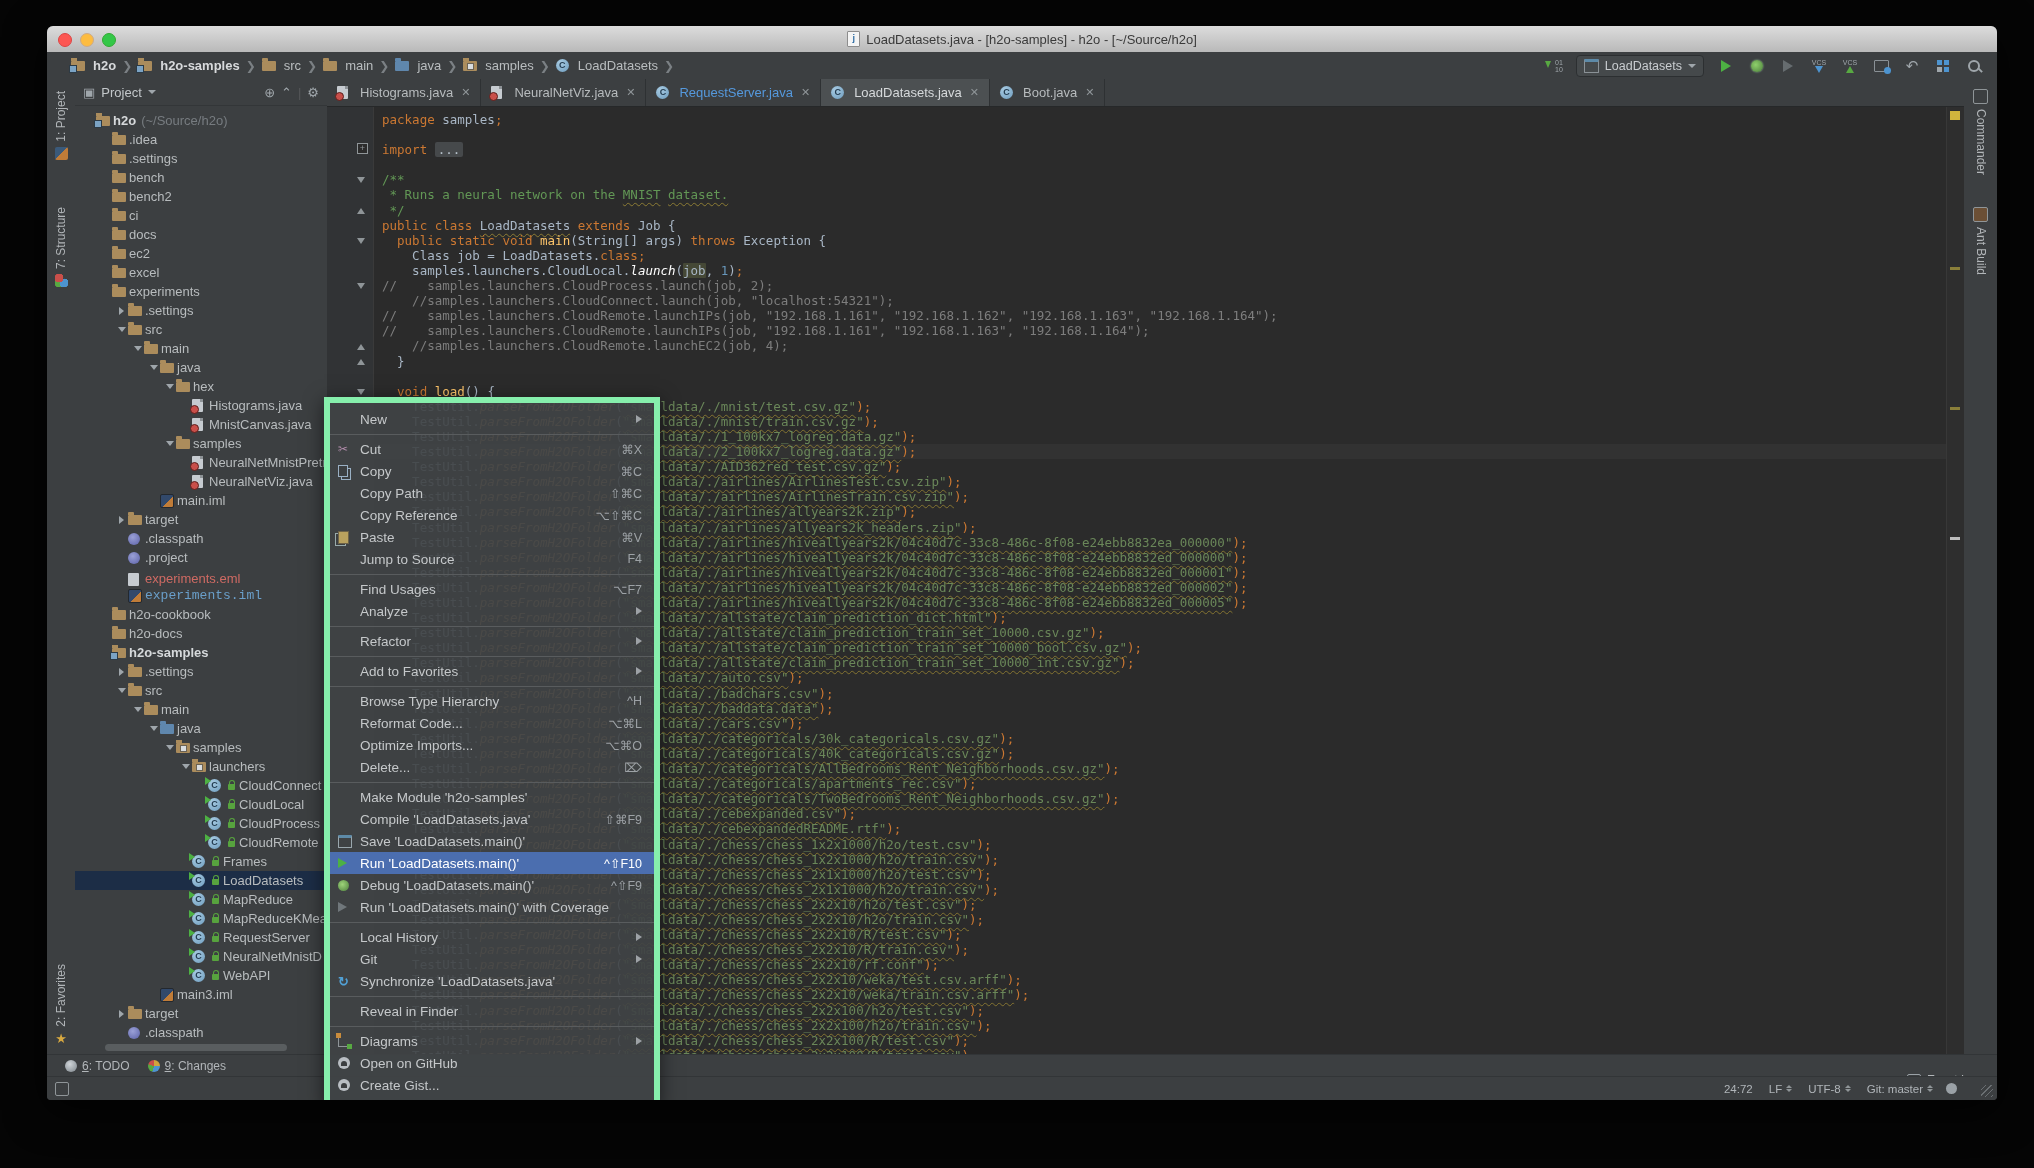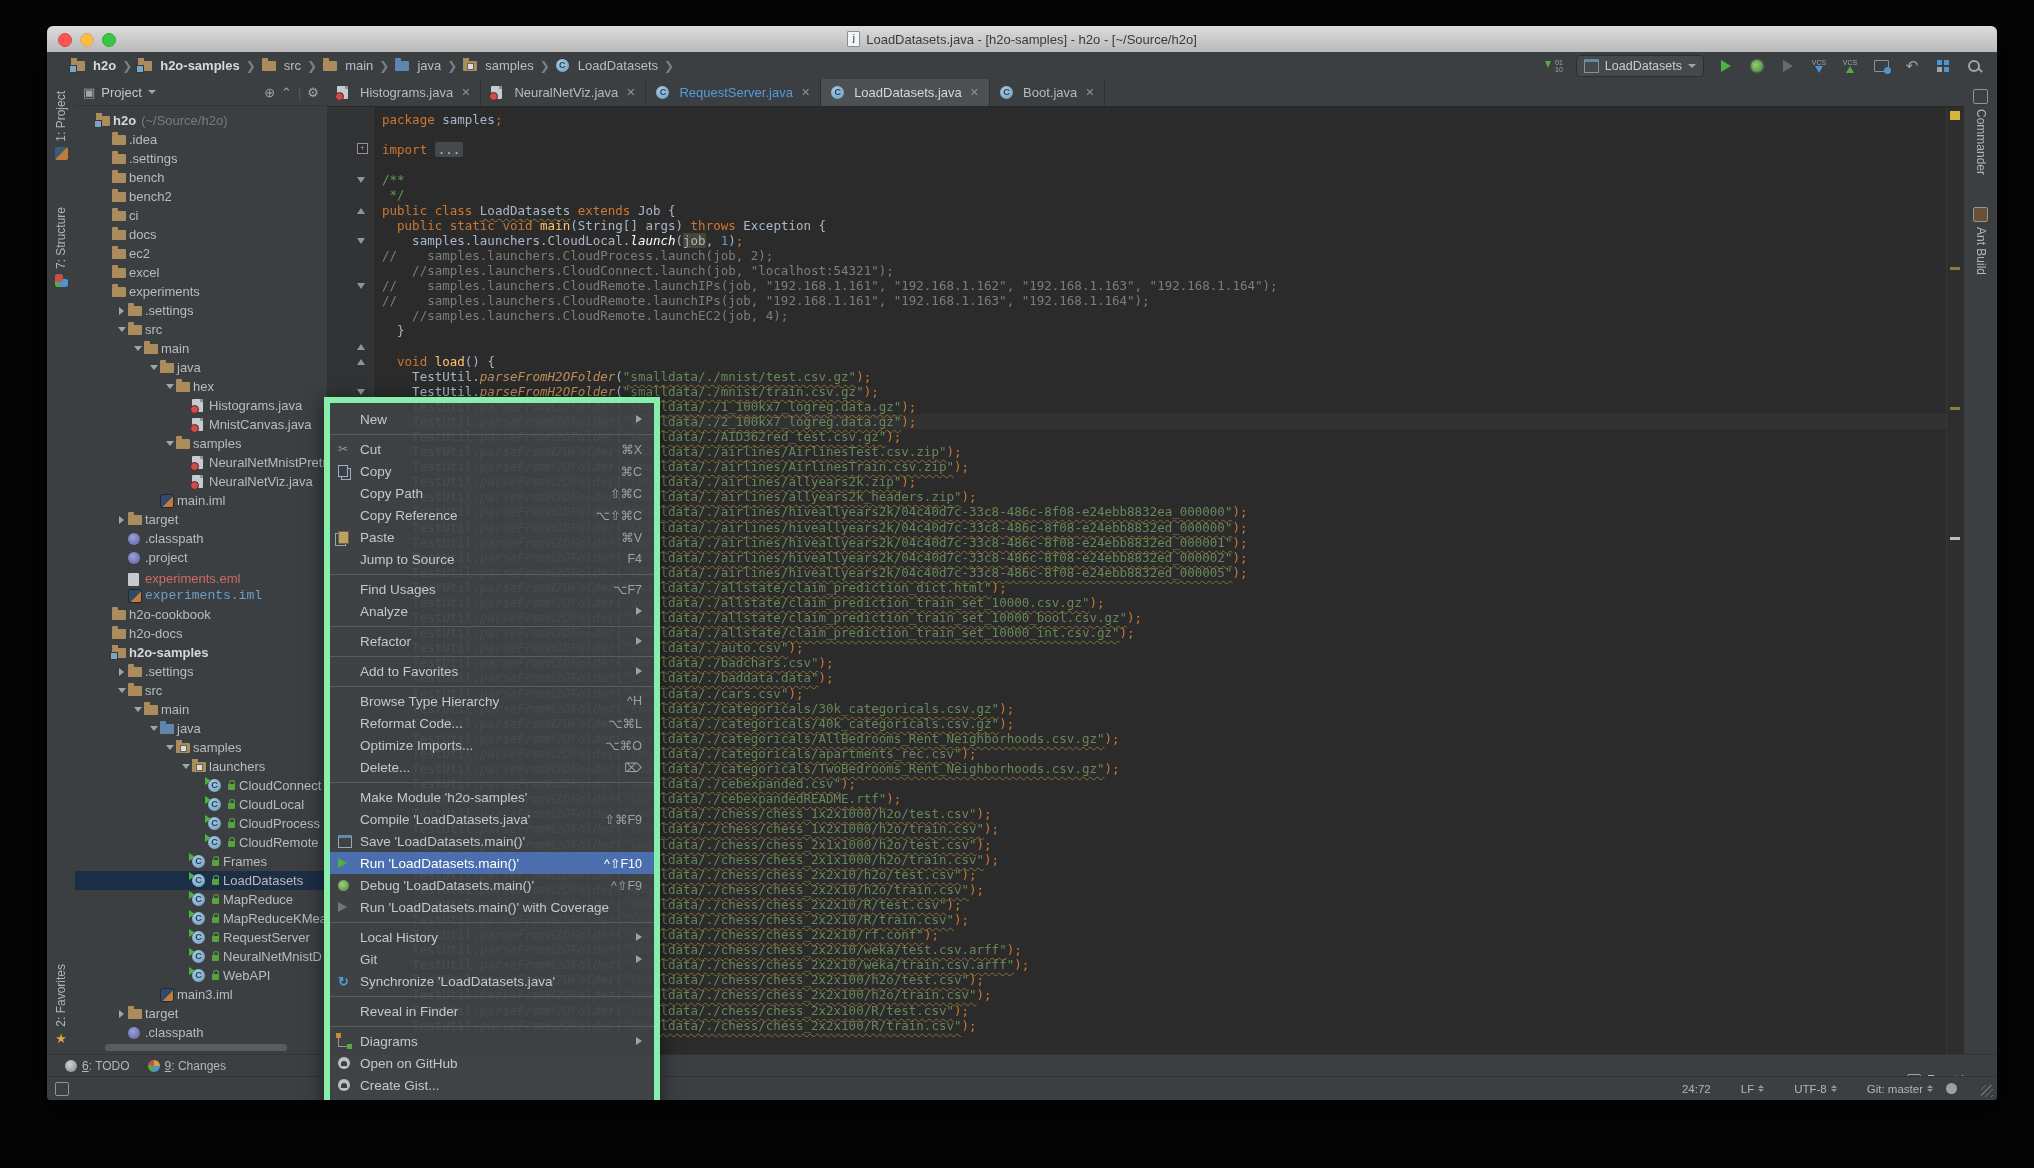--- a/index.html
+++ b/index.html
@@ -147,21 +147,21 @@
     display:flex;align-items:center;font-size:12px;color:#b2b6b9;}
   .trbtn{display:flex;align-items:center;gap:5px;margin-left:18px;}
   .trbtn u{text-decoration:underline;}
   .todoic{width:12px;height:12px;border-radius:50%;background:radial-gradient(circle at 40% 35%,#cfd4d8,#7c848a);}
   .chgic{width:12px;height:12px;border-radius:50%;background:conic-gradient(#d0a43c 0 25%,#4d94d0 25% 55%,#58a942 55% 80%,#c94f4a 80%);}
   .evlog{position:absolute;right:16px;display:flex;align-items:center;gap:6px;margin-top:28px;}
   .evic{width:12px;height:10px;border:1px solid #9aa1a6;border-radius:2px;}
   .statusbar{position:absolute;left:0;bottom:0;width:100%;height:23px;background:#3c3f41;border-top:1px solid #323537;
     display:flex;align-items:center;font-size:11.5px;color:#b0b5b9;}
   .sq{width:12px;height:12px;border:1px solid #8f9598;margin-left:8px;border-radius:2px;}
-  .stright{position:absolute;right:64px;display:flex;align-items:flex-start;gap:30px;}
+  .stright{position:absolute;right:64px;display:flex;align-items:flex-start;gap:16px;}
   .swidget{display:flex;align-items:center;gap:4px;}
   .updn{display:inline-flex;flex-direction:column;gap:1px;}
   .updn::before{content:"";border-left:3px solid transparent;border-right:3px solid transparent;border-bottom:3px solid #8f9598;}
   .updn::after{content:"";border-left:3px solid transparent;border-right:3px solid transparent;border-top:3px solid #8f9598;}
   .hector{position:absolute;right:40px;width:11px;height:11px;border-radius:50%;background:#9aa1a6;}
   .grip{position:absolute;right:4px;bottom:3px;width:12px;height:12px;
     background:repeating-linear-gradient(135deg,transparent 0 3px,#6a6f72 3px 4px);}
 </style>
 </head>
 <body>
@@ -732,23 +732,25 @@
           <div class="gmark" style="top: 277.8px;">
             <div class="gm-down"></div>
           </div>
         </div>
       <div class="code" id="code">
           <div class="line"><span class="kw">package </span><span class="pl">samples</span><span class="kw">;</span></div>
           <div class="line"></div>
           <div class="line"><span class="kw">import </span><span class="fold">...</span></div>
           <div class="line"></div>
           <div class="line"><span class="doc">/**</span></div>
+          <div class="line"><span class="doc"> * Runs a neural network on the </span><span class="docu">MNIST</span><span class="doc"> </span><span class="docu">dataset.</span></div>
           <div class="line"><span class="doc"> */</span></div>
           <div class="line"><span class="kw">public class </span><span class="plu">LoadDatasets</span><span class="kw"> extends </span><span class="pl">Job {</span></div>
           <div class="line"><span class="pl">  </span><span class="kw">public static void </span><span class="decl">main</span><span class="pl">(String[] args) </span><span class="kw">throws </span><span class="pl">Exception {</span></div>
+          <div class="line"><span class="pl">    Class job = LoadDatasets.</span><span class="kw">class</span><span class="kw">;</span></div>
           <div class="line"><span class="pl">    samples.launchers.CloudLocal.</span><span class="it">launch</span><span class="pl">(</span><span class="hl">job</span><span class="pl">, </span><span class="num">1</span><span class="pl">)</span><span class="kw">;</span></div>
           <div class="line"><span class="cm">//    samples.launchers.CloudProcess.launch(job, 2);</span></div>
           <div class="line"><span class="cm">    //samples.launchers.CloudConnect.launch(job, "localhost:54321");</span></div>
           <div class="line"><span class="cm">//    samples.launchers.CloudRemote.launchIPs(job, "192.168.1.161", "192.168.1.162", "192.168.1.163", "192.168.1.164");</span></div>
           <div class="line"><span class="cm">//    samples.launchers.CloudRemote.launchIPs(job, "192.168.1.161", "192.168.1.163", "192.168.1.164");</span></div>
           <div class="line"><span class="cm">    //samples.launchers.CloudRemote.launchEC2(job, 4);</span></div>
           <div class="line"><span class="pl">  }</span></div>
           <div class="line"></div>
           <div class="line"><span class="pl">  </span><span class="kw">void </span><span class="decl">load</span><span class="pl">() {</span></div>
           <div class="line"><span class="pl">    TestUtil.</span><span class="mcall">parseFromH2OFolder</span><span class="pl">(</span><span class="str">"smalldata/./mnist/test.csv.gz"</span><span class="kw">);</span></div>

